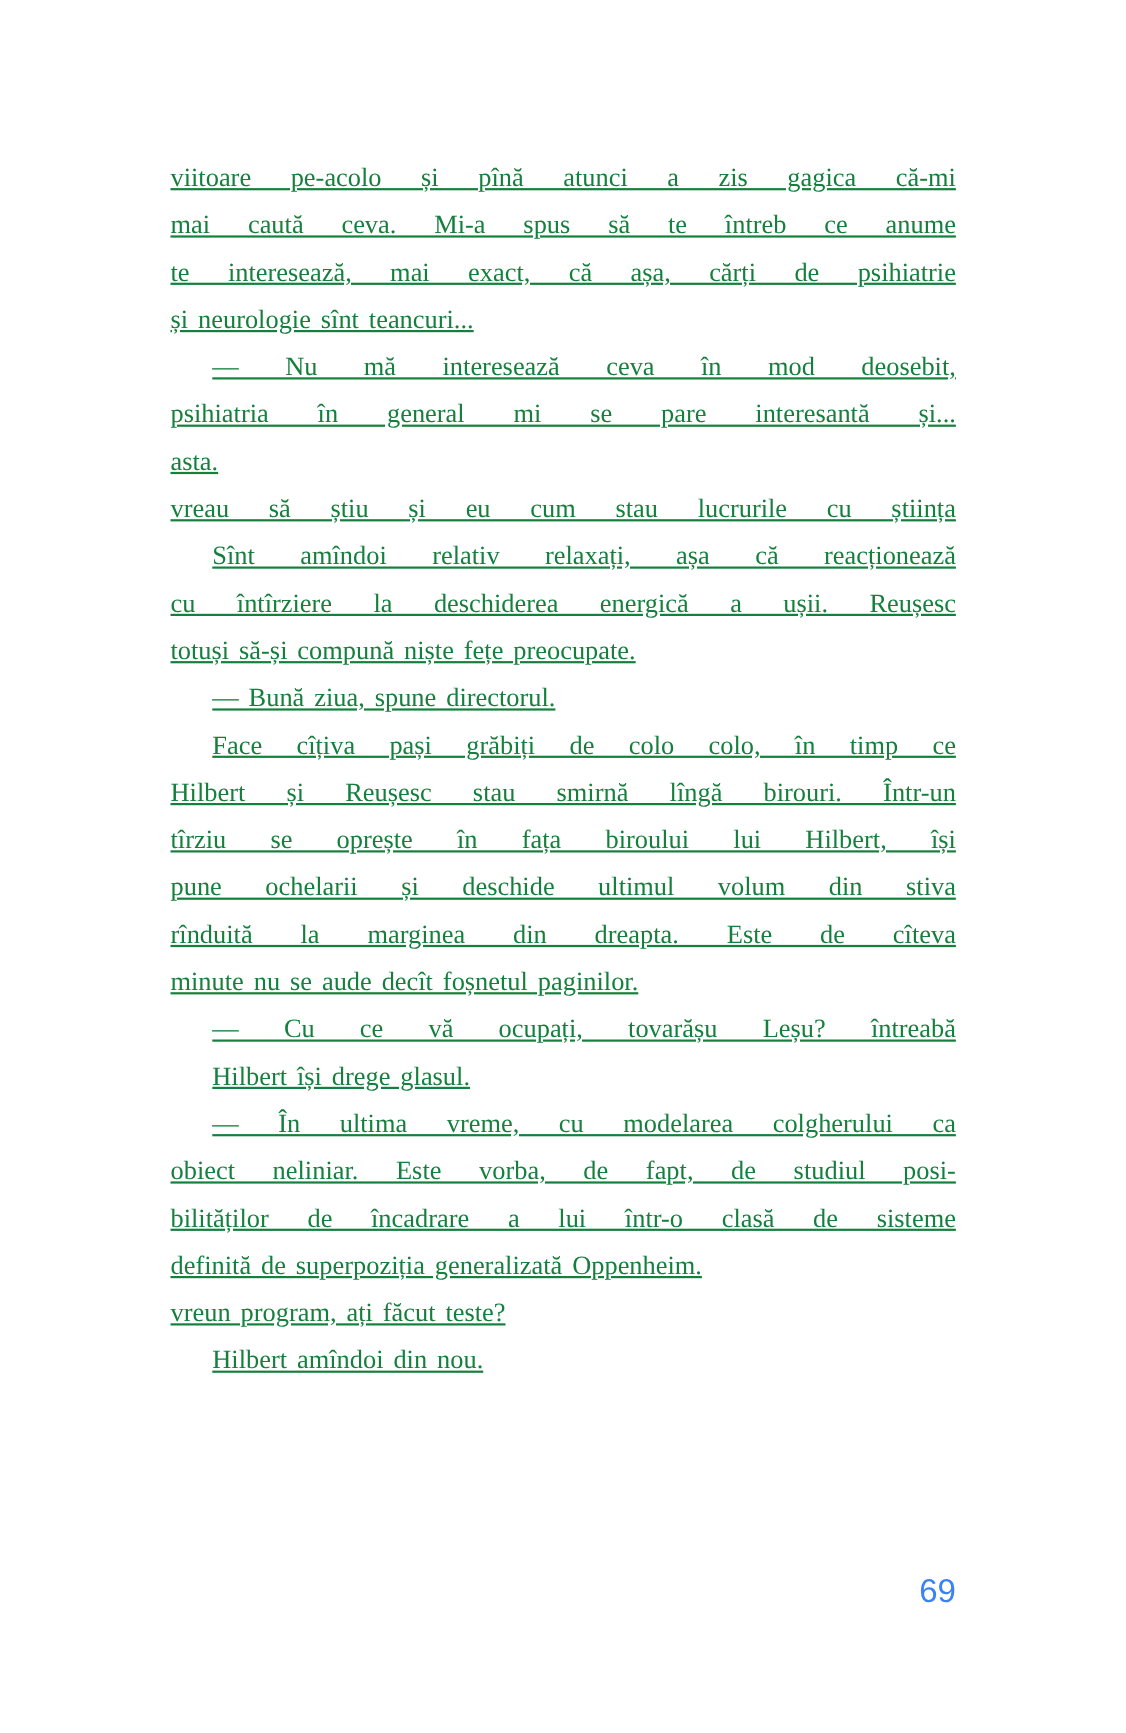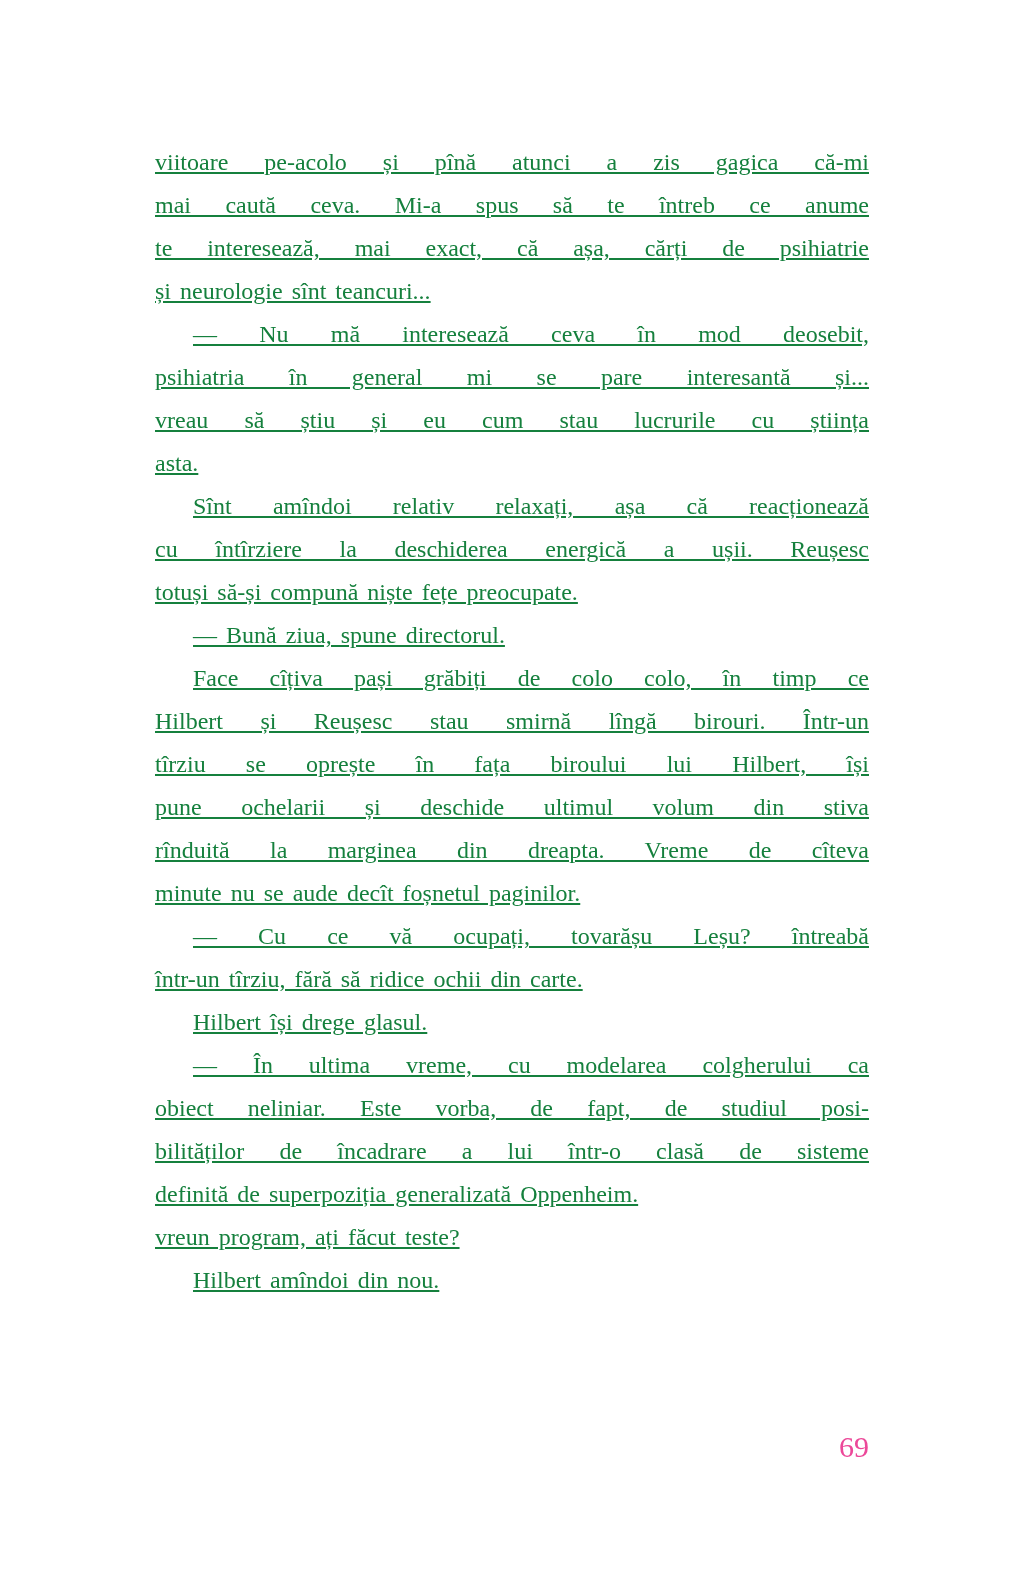--- a/index.html
+++ b/index.html
@@ -48,60 +48,59 @@
     text-align: center;
   }
   .page-number {
     position: absolute;
     left: 155px;
     top: 1425px;
     width: 714px;
     text-align: right;
     font-size: 30px;
     line-height: 43px;
-    color: #ec4899;
-    font-family: Liberation Serif, serif;
+    color: #3b82f6;
+    font-family: Liberation Sans, sans-serif;
   }
 </style>
 </head>
 <body>
 
 <div class="book-page">
   <div class="text-block">
       <div class="paragraph">
         <div class="line">viitoare pe-acolo și pînă atunci a zis gagica că-mi</div>
         <div class="line">mai caută ceva. Mi-a spus să te întreb ce anume</div>
         <div class="line">te interesează, mai exact, că așa, cărți de psihiatrie</div>
         <div class="line last">și neurologie sînt teancuri...</div>
       </div>
       <div class="paragraph">
         <div class="line first">— Nu mă interesează ceva în mod deosebit,</div>
         <div class="line">psihiatria în general mi se pare interesantă și...</div>
+        <div class="line last">asta.</div>
         <div class="line">vreau să știu și eu cum stau lucrurile cu știința</div>
-        <div class="line last">asta.</div>
       </div>
       <div class="paragraph">
         <div class="line first">Sînt amîndoi relativ relaxați, așa că reacționează</div>
         <div class="line">cu întîrziere la deschiderea energică a ușii. Reușesc</div>
         <div class="line last">totuși să-și compună niște fețe preocupate.</div>
       </div>
       <div class="paragraph">
         <div class="line last first">— Bună ziua, spune directorul.</div>
       </div>
       <div class="paragraph">
         <div class="line first">Face cîțiva pași grăbiți de colo colo, în timp ce</div>
         <div class="line">Hilbert și Reușesc stau smirnă lîngă birouri. Într-un</div>
         <div class="line">tîrziu se oprește în fața biroului lui Hilbert, își</div>
         <div class="line">pune ochelarii și deschide ultimul volum din stiva</div>
-        <div class="line">rînduită la marginea din dreapta. Vreme de cîteva</div>
+        <div class="line">rînduită la marginea din dreapta. Este de cîteva</div>
         <div class="line last">minute nu se aude decît foșnetul paginilor.</div>
       </div>
       <div class="paragraph">
         <div class="line first">— Cu ce vă ocupați, tovarășu Leșu? întreabă</div>
-        <div class="line last">într-un tîrziu, fără să ridice ochii din carte.</div>
       </div>
       <div class="paragraph">
         <div class="line last first">Hilbert își drege glasul.</div>
       </div>
       <div class="paragraph">
         <div class="line first">— În ultima vreme, cu modelarea colgherului ca</div>
         <div class="line">obiect neliniar. Este vorba, de fapt, de studiul posi-</div>
         <div class="line">bilităților de încadrare a lui într-o clasă de sisteme</div>
         <div class="line last">definită de superpoziția generalizată Oppenheim.</div>
       </div>

